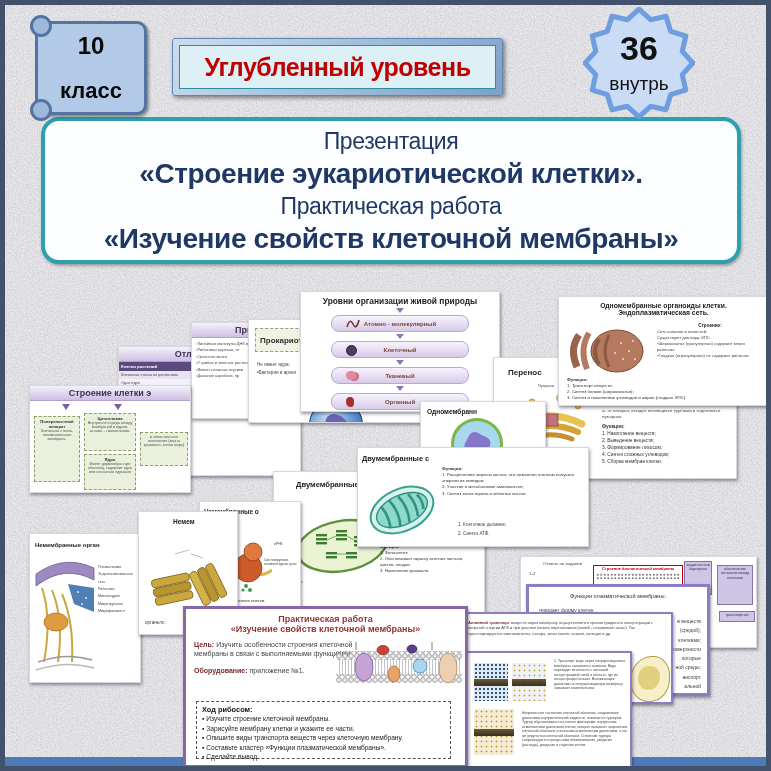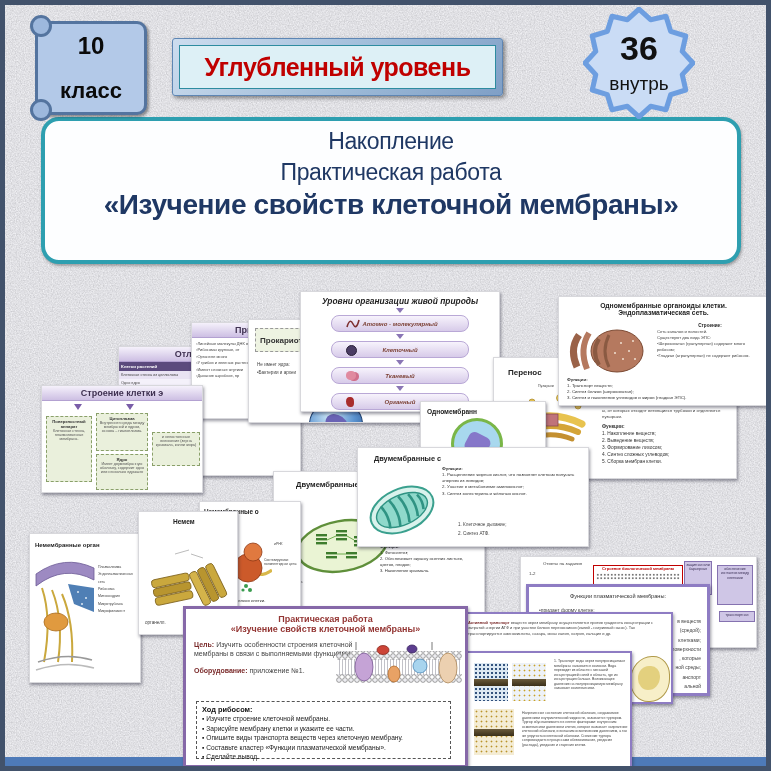--- a/index.html
+++ b/index.html
@@ -108,21 +108,22 @@
 
   <div class="star-badge">
     <svg width="112" height="112" viewBox="0 0 110 110">
       <polygon fill="#cadcf5" stroke="#6d9ee0" stroke-width="5" stroke-linejoin="round" points="108,55 97.5,66.4 100.9,81.5 86.1,86.1 81.5,100.9 66.4,97.5 55,108 43.6,97.5 28.5,100.9 23.9,86.1 9.1,81.5 12.5,66.4 2,55 12.5,43.6 9.1,28.5 23.9,23.9 28.5,9.1 43.6,12.5 55,2 66.4,12.5 81.5,9.1 86.1,23.9 100.9,28.5 97.5,43.6"></polygon>
     </svg>
     <div class="n">36</div>
     <div class="w">внутрь</div>
   </div>
 
   <div class="title-box">
-    <div class="t1">Накопление</div>
+    <div class="t1">Презентация</div>
+    <div class="t2">«Строение эукариотической клетки».</div>
     <div class="t1">Практическая работа</div>
     <div class="t2">«Изучение свойств клеточной мембраны»</div>
   </div>
 
   <div class="card" style="left:113px;top:341px;width:183px;height:130px;">
     <div class="mini-bar">Отличия в стро</div>
     <div style="display:flex;">
       <div class="th" style="flex:1;">Клетки растений</div>
       <div class="th" style="flex:1;">Клетки животных</div>
     </div>
@@ -172,21 +173,21 @@
       <path d="M42 14 q6 -6 4 -12" stroke="#c04040" stroke-width="1" fill="none"></path>
       <path d="M8 22 q-5 4 -6 8" stroke="#c04040" stroke-width="1" fill="none"></path>
     </svg>
     <div class="tt" style="left:112px;top:56px;font-size:4px;">1 уровень</div>
     <div class="tt" style="left:112px;top:64px;font-size:4px;">•Животные</div>
     <div class="bcell" style="left:60px;top:80px;width:52px;height:46px;">
         <div class="blob"></div>
       </div>
   </div>
 
-  <div class="card" style="left:295px;top:286px;width:200px;height:121px;font-style:italic;">
+  <div class="card" style="left:295px;top:286px;width:200px;height:121px;">
     <div style="text-align:center;font-size:8.4px;font-weight:bold;color:#222;padding:4px 0 2px;">Уровни организации живой природы</div>
     <div class="bar-arrow"></div>
     <div class="level-bar">
       <svg class="ic" width="14" height="9" viewBox="0 0 14 9">
           <path d="M1 8 C3 1 5 1 7 5 C9 9 11 9 13 1" stroke="#7d2f2f" stroke-width="1.6" fill="none"></path>
         </svg>
       <span>Атомно - молекулярный</span>
     </div>
     <div class="bar-arrow"></div>
     <div class="level-bar">
@@ -198,21 +199,21 @@
       <span class="ic" style="width:10px;height:9px;border-radius:45%;background:#e08aa0;box-shadow:3px 1px 0 #d0708c;"></span>
       <span>Тканевый</span>
     </div>
     <div class="bar-arrow"></div>
     <div class="level-bar">
       <span class="ic" style="width:8px;height:10px;border-radius:50% 50% 40% 60%;background:#a82c2c;"></span>
       <span>Органный</span>
     </div>
   </div>
 
-  <div class="card" style="left:36px;top:380px;width:162px;height:108px;">
+  <div class="card" style="left:24px;top:380px;width:162px;height:108px;">
     <div class="mini-bar">Строение клетки э</div>
     <div class="p-arrow" style="left:32px;top:18px;"></div>
     <div class="p-arrow" style="left:84px;top:18px;"></div>
     <div class="gbox" style="left:4px;top:30px;width:46px;height:66px;">
       <div class="h">Поверхностный аппарат</div>
       <div>Клеточная стенка, плазматическая мембрана.</div>
     </div>
     <div class="gbox" style="left:54px;top:27px;width:52px;height:38px;">
       <div class="h">Цитоплазма</div>
       <div>Внутренняя среда между мембраной и ядром, основа – гиалоплазма.</div>
@@ -316,21 +317,21 @@
     <div class="tt" style="left:16px;top:108px;font-size:3.5px;">Строма</div>
     <div style="position:absolute;left:106px;top:72px;width:96px;font-size:4.2px;color:#333;line-height:1.4;">
       <span class="b">Функции:</span>
       <div>1. Фотосинтез;</div>
       <div>2. Обеспечивает окраску осенних листьев, цветов, плодов;</div>
       <div>3. Накопление крахмала.</div>
     </div>
   </div>
 
   <div class="card" style="left:352px;top:442px;width:232px;height:100px;">
-    <div class="tt b" style="left:16px;top:6px;font-size:7.4px;color:#222;white-space:nowrap;">Двумембранные с</div>
+    <div class="tt b" style="left:4px;top:6px;font-size:7.4px;color:#222;white-space:nowrap;">Двумембранные с</div>
     <svg style="position:absolute;left:4px;top:20px;" width="80" height="76" viewBox="0 0 80 76">
       <g transform="rotate(-24 40 42)">
         <ellipse cx="40" cy="42" rx="33" ry="21" fill="#d9f2ec" stroke="#3aa08e" stroke-width="2"></ellipse>
         <ellipse cx="40" cy="42" rx="27" ry="15" fill="#8fd9cb" stroke="#2f9383" stroke-width="1.4"></ellipse>
         <path d="M22 30 q4 12 0 24 M32 28 q5 14 0 28 M42 28 q5 14 0 28 M52 30 q4 12 0 24 M60 34 q3 8 0 16" stroke="#2f9383" stroke-width="2.6" fill="none"></path>
       </g>
     </svg>
     <div style="position:absolute;left:84px;top:18px;width:144px;font-size:4.4px;color:#333;line-height:1.4;">
       <span class="b">Функции:</span>
       <div>1. Расщепление жирных кислот, что позволяет клеткам получать энергию из липидов;</div>

